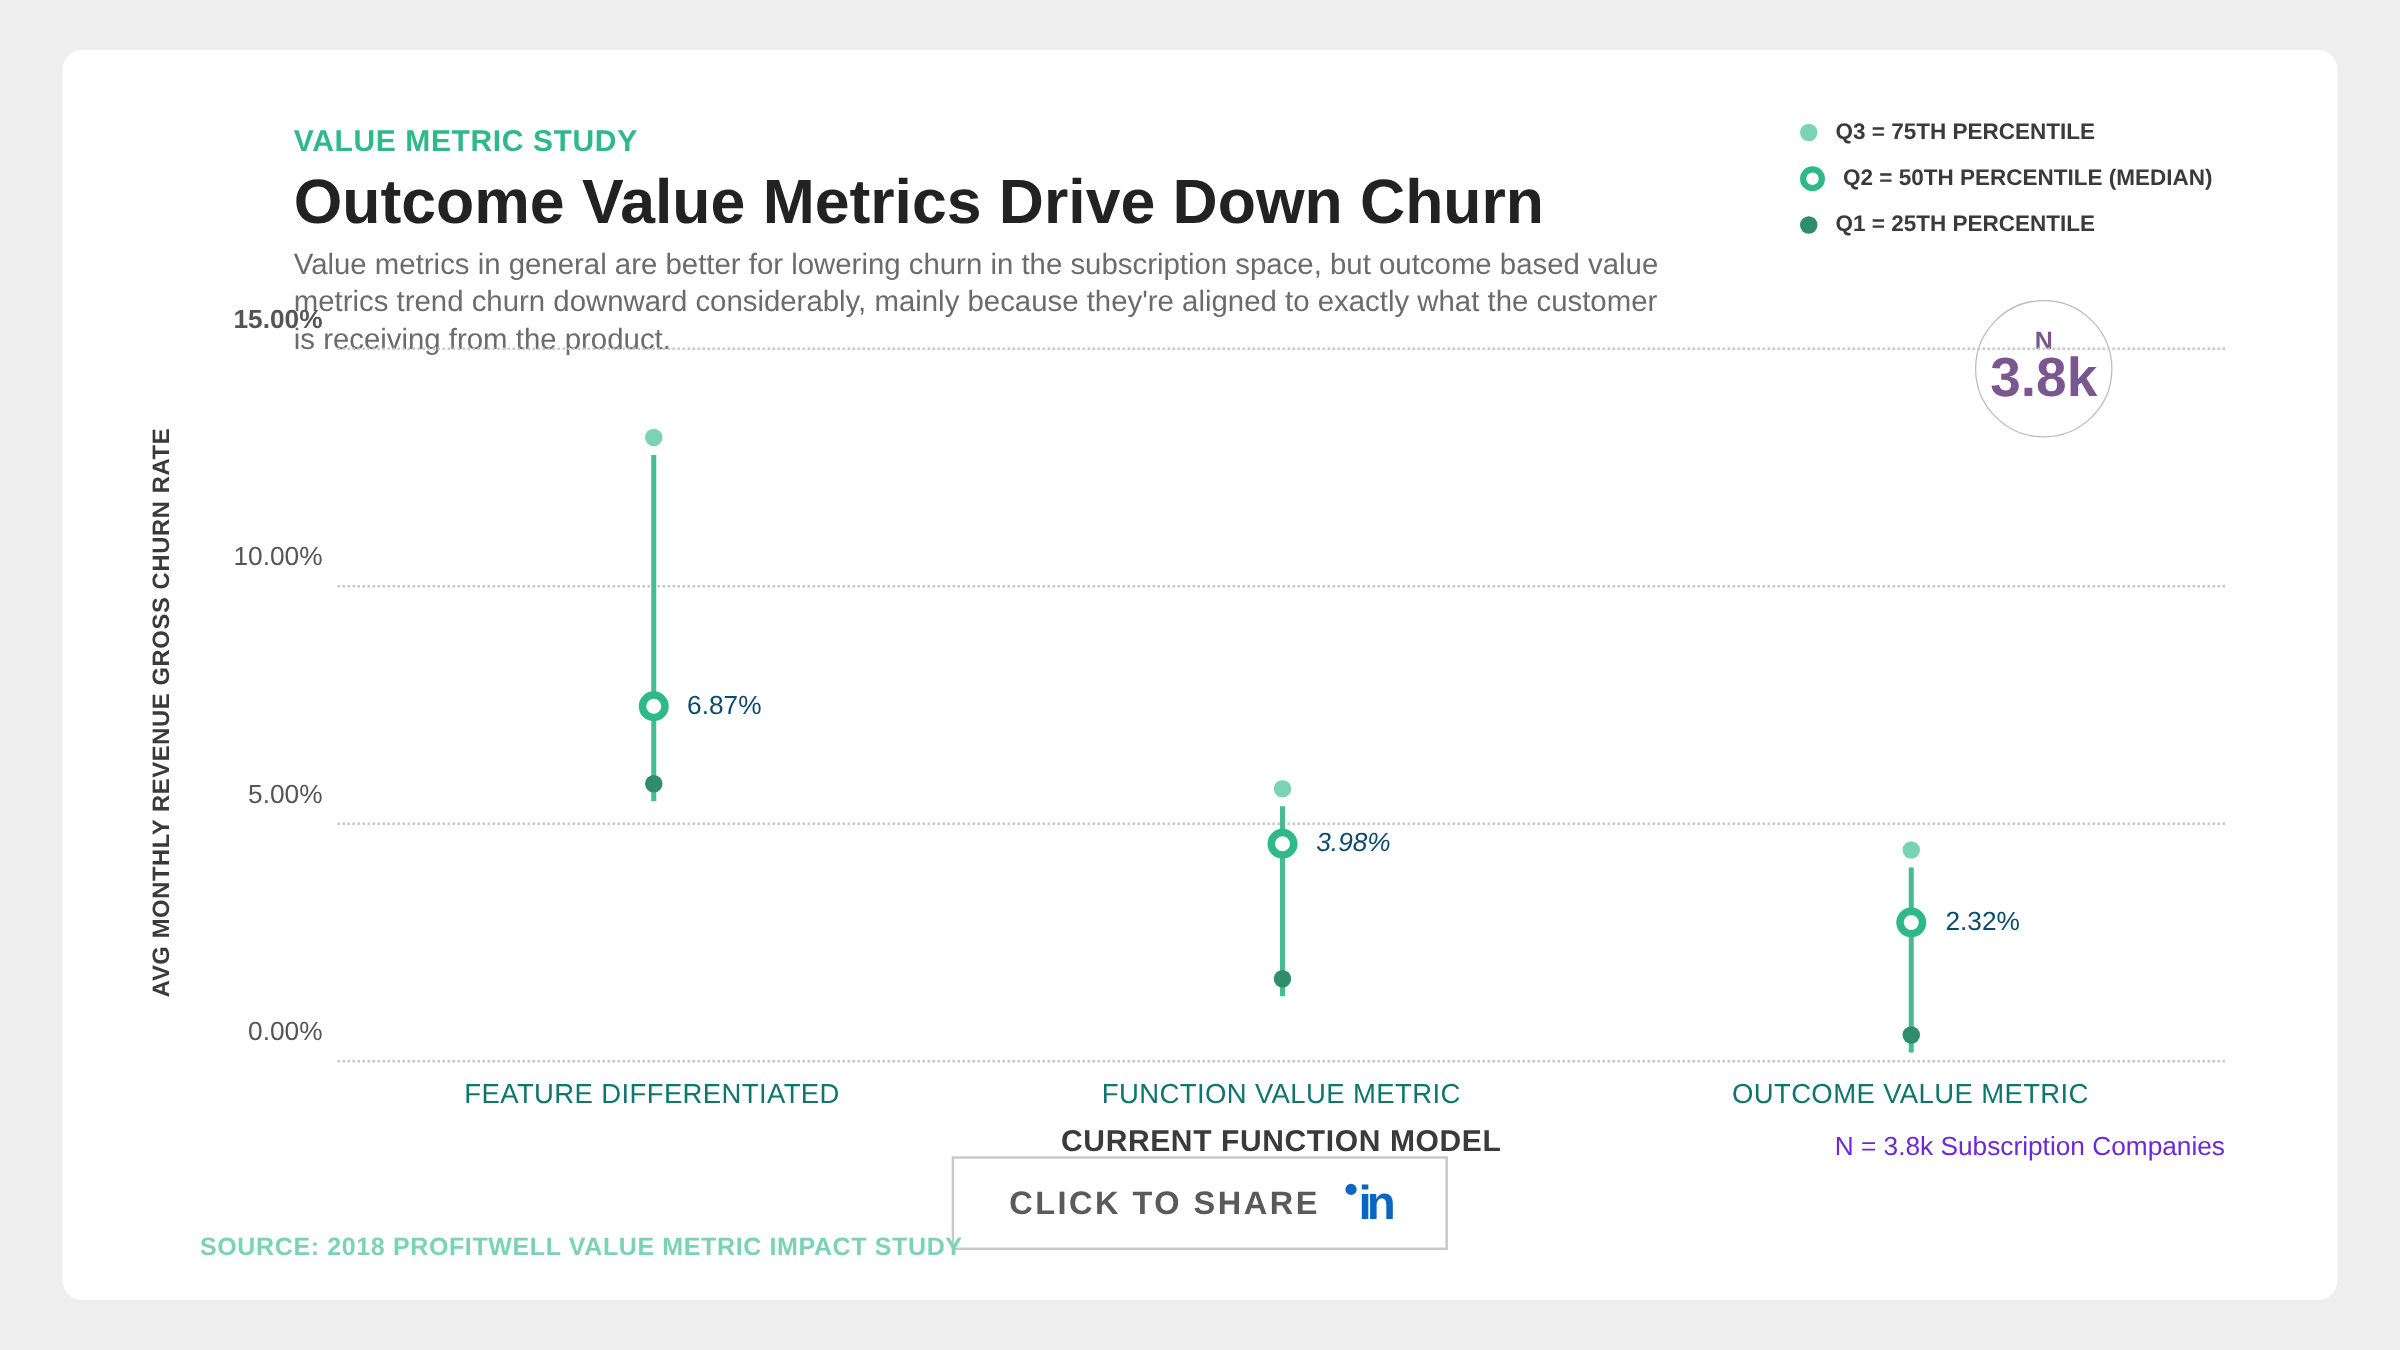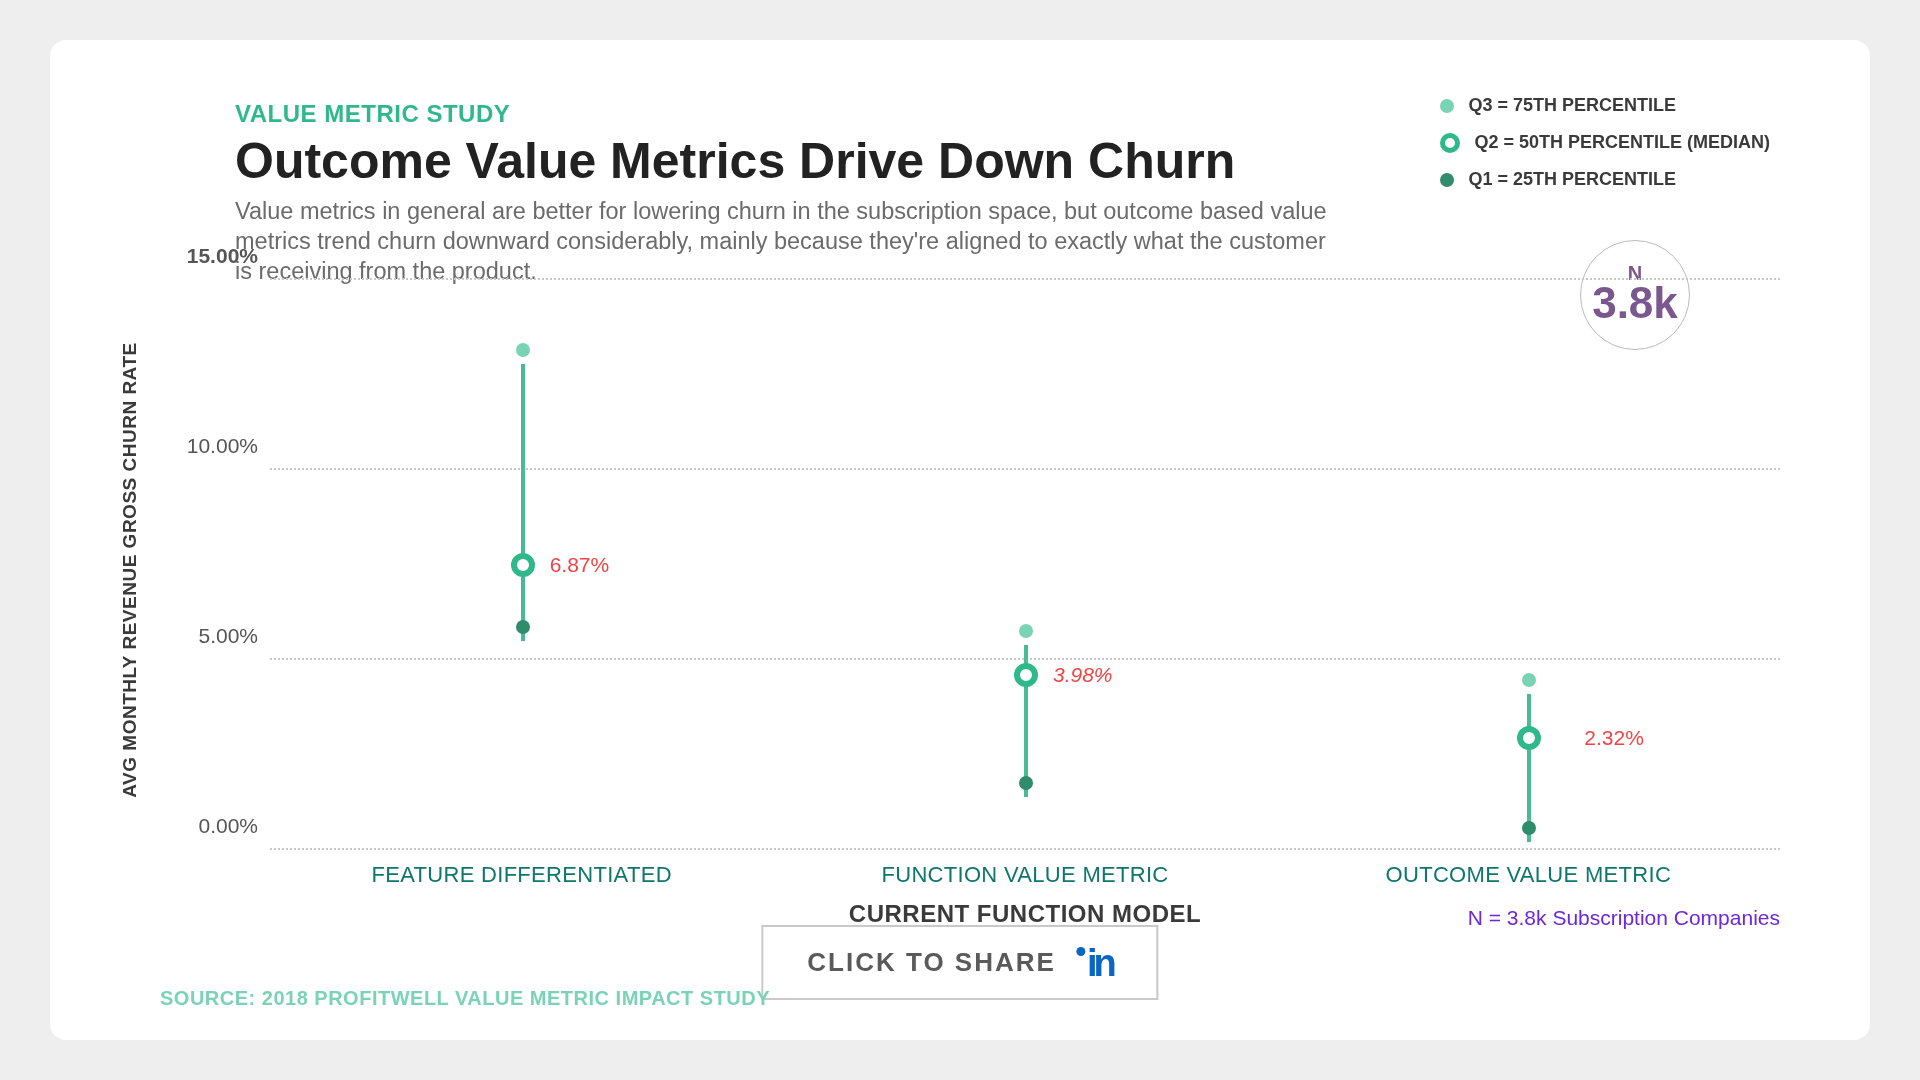--- a/index.html
+++ b/index.html
@@ -141,21 +141,21 @@
   .series .q2 {
     position: absolute; left: 50%; transform: translate(-50%, -50%);
     width: 24px; height: 24px; border-radius: 50%;
     border: 6px solid #2fb98a; background: #fff;
   }
   .series .q2-label {
     position: absolute;
     left: 28px;
     transform: translateY(-50%);
     font-size: 21px;
-    color: #ef4444;
+    color: #0c4a6e;
     white-space: nowrap;
   }
 
   .x-tick {
     position: absolute;
     top: calc(100% + 12px);
     transform: translateX(-50%);
     font-size: 22px;
     color: #0f766e;
     letter-spacing: 0.3px;
@@ -280,21 +280,21 @@
           <div class="q1" style="bottom: 9.33333%;"></div>
           <div class="q2" style="bottom: 26.5333%;"></div>
           <div class="q2-label" style="bottom: 26.5333%;">3.98%</div>
         </div>
         <div class="x-tick" style="left: 83.3333%;">OUTCOME VALUE METRIC</div>
         <div class="series" style="left: 83.3333%;">
           <div class="stem" style="bottom: 1.33333%; height: 26%;"></div>
           <div class="q3" style="bottom: 27.3333%;"></div>
           <div class="q1" style="bottom: 1.33333%;"></div>
           <div class="q2" style="bottom: 15.4667%;"></div>
-          <div class="q2-label" style="bottom: 15.4667%; margin-left: 28px;">2.32%</div>
+          <div class="q2-label" style="bottom: 15.4667%;">2.32%</div>
         </div>
       </div>
   </div>
 
   <div class="footnote-right">N = 3.8k Subscription Companies</div>
 
   <div class="share-btn">
     <span>CLICK TO SHARE</span>
     <span class="linkedin-icon">
       <span class="dot"></span>

